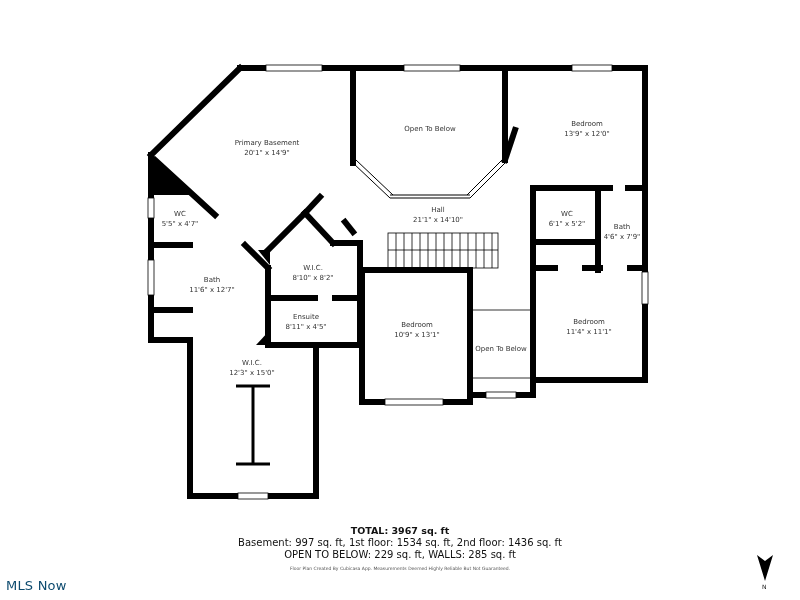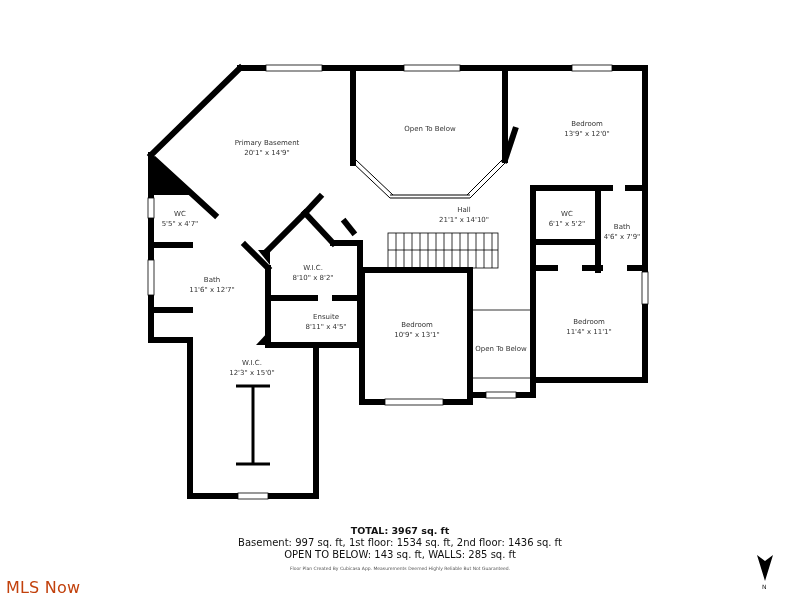--- a/index.html
+++ b/index.html
@@ -4,21 +4,21 @@
   <style>
     html, body { margin: 0; padding: 0; background: #ffffff; }
     body { width: 800px; height: 600px; position: relative; overflow: hidden; font-family: "DejaVu Sans", sans-serif; }
     #plan { position: absolute; left: 0; top: 0; width: 800px; height: 600px; }
     .room-label { position: absolute; transform: translateX(-50%); text-align: center; font-family: "DejaVu Sans", sans-serif; font-size: 7px; color: #333333; line-height: 10px; white-space: nowrap; }
     .room-label .dim { display: block; }
     .summary { position: absolute; left: 0; width: 800px; top: 525px; text-align: center; font-family: "DejaVu Sans", sans-serif; color: #111111; }
     .summary .total { font-weight: bold; font-size: 9.5px; line-height: 12px; }
     .summary .line { font-size: 10px; line-height: 12px; }
     .summary .credit { font-size: 4.5px; line-height: 8px; color: #555555; margin-top: 4px; }
-    .brand { position: absolute; left: 6px; top: 578px; font-family: "DejaVu Sans", sans-serif; font-size: 16px; color: #c2410c; letter-spacing: 0.2px; }
+    .brand { position: absolute; left: 6px; top: 578px; font-family: "DejaVu Sans", sans-serif; font-size: 13px; color: #0c4a6e; letter-spacing: 0.2px; }
     .compass { position: absolute; left: 755px; top: 553px; width: 20px; height: 30px; }
     .compass-label { position: absolute; left: 762px; top: 583px; font-size: 6px; color: #111; font-family: "DejaVu Sans", sans-serif; }
   </style>
 </head>
 <body>
 
 <svg id="plan" viewBox="0 0 800 600" xmlns="http://www.w3.org/2000/svg">
   <g stroke="#000" stroke-width="6" fill="none" stroke-linecap="square">
 
     <line x1="240" y1="68" x2="645" y2="68"></line>
@@ -138,41 +138,41 @@
   <span>Open To Below</span>
 </div>
 <div class="room-label" style="left:587px;top:119px;">
   <span>Bedroom</span>
   <span class="dim">13'9" x 12'0"</span>
 </div>
 <div class="room-label" style="left:180px;top:209px;">
   <span>WC</span>
   <span class="dim">5'5" x 4'7"</span>
 </div>
-<div class="room-label" style="left:464px;top:205px;">
+<div class="room-label" style="left:438px;top:205px;">
   <span>Hall</span>
   <span class="dim">21'1" x 14'10"</span>
 </div>
 <div class="room-label" style="left:567px;top:209px;">
   <span>WC</span>
   <span class="dim">6'1" x 5'2"</span>
 </div>
 <div class="room-label" style="left:622px;top:222px;">
   <span>Bath</span>
   <span class="dim">4'6" x 7'9"</span>
 </div>
 <div class="room-label" style="left:313px;top:263px;">
   <span>W.I.C.</span>
   <span class="dim">8'10" x 8'2"</span>
 </div>
 <div class="room-label" style="left:212px;top:275px;">
   <span>Bath</span>
   <span class="dim">11'6" x 12'7"</span>
 </div>
-<div class="room-label" style="left:326px;top:312px;">
+<div class="room-label" style="left:306px;top:312px;">
   <span>Ensuite</span>
   <span class="dim">8'11" x 4'5"</span>
 </div>
 <div class="room-label" style="left:417px;top:320px;">
   <span>Bedroom</span>
   <span class="dim">10'9" x 13'1"</span>
 </div>
 <div class="room-label" style="left:501px;top:344px;">
   <span>Open To Below</span>
 </div>
@@ -181,21 +181,21 @@
   <span class="dim">11'4" x 11'1"</span>
 </div>
 <div class="room-label" style="left:252px;top:358px;">
   <span>W.I.C.</span>
   <span class="dim">12'3" x 15'0"</span>
 </div>
 
 <div class="summary">
   <div class="total">TOTAL: 3967 sq. ft</div>
   <div class="line">Basement: 997 sq. ft, 1st floor: 1534 sq. ft, 2nd floor: 1436 sq. ft</div>
-  <div class="line">OPEN TO BELOW: 143 sq. ft, WALLS: 285 sq. ft</div>
+  <div class="line">OPEN TO BELOW: 229 sq. ft, WALLS: 285 sq. ft</div>
   <div class="credit">Floor Plan Created By Cubicasa App. Measurements Deemed Highly Reliable But Not Guaranteed.</div>
 </div>
 
 <div class="brand">MLS Now</div>
 
 <svg class="compass" viewBox="0 0 20 30" xmlns="http://www.w3.org/2000/svg">
   <polygon points="2,2 10,8 18,2 10,28" fill="#000"></polygon>
 </svg>
 <div class="compass-label">N</div>
 

